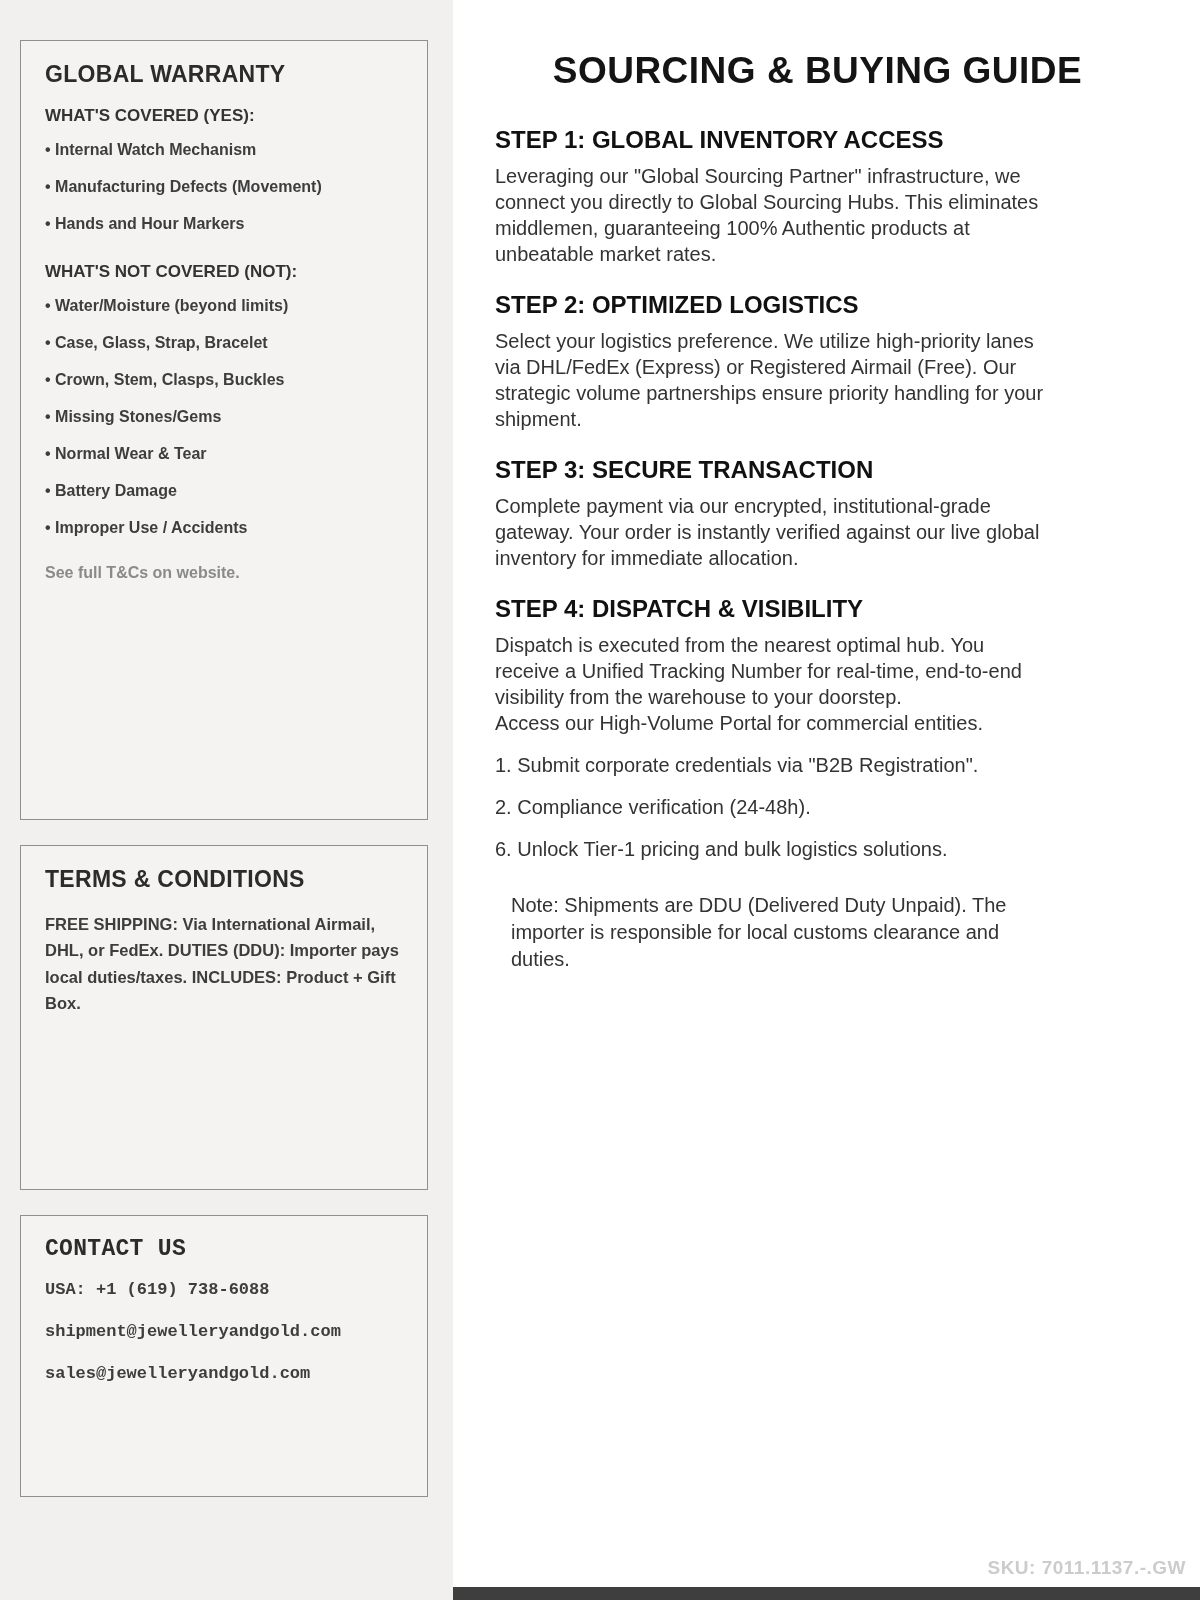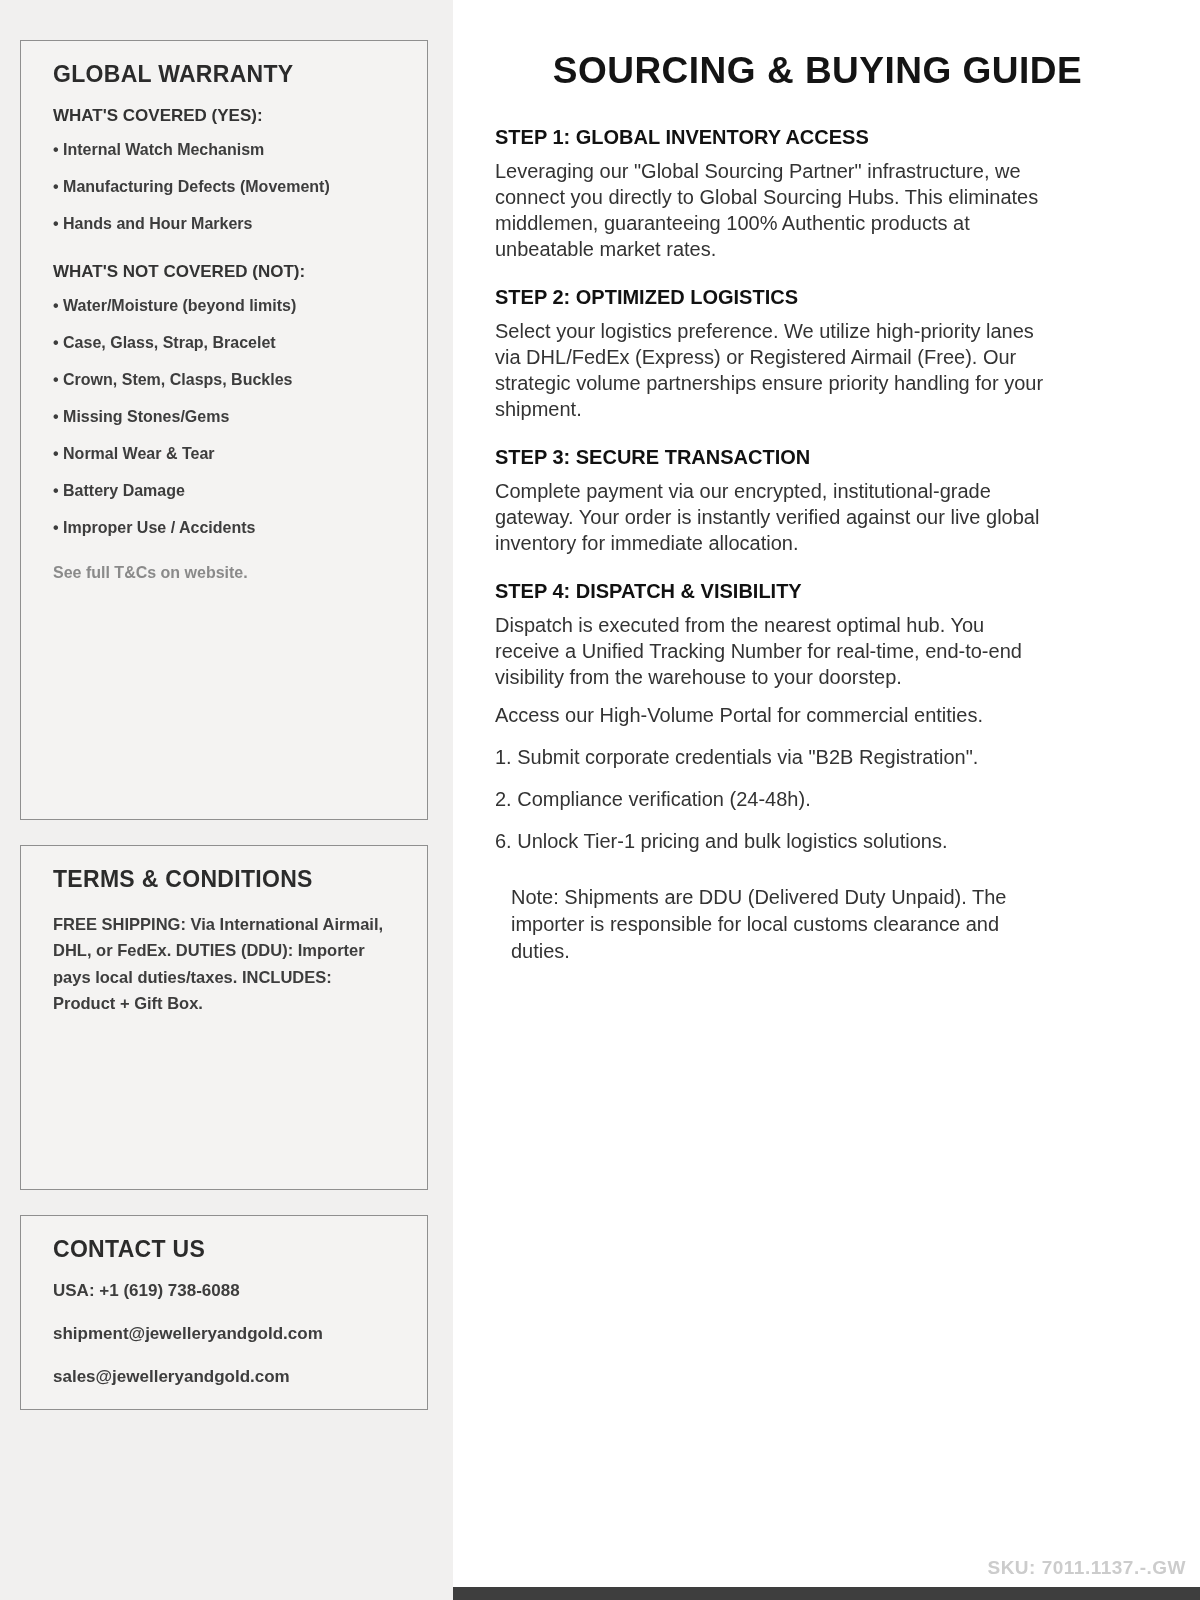--- a/index.html
+++ b/index.html
@@ -2,42 +2,42 @@
 <html><head>
 <meta charset="utf-8">
 <style>
   html,body{margin:0;padding:0;background:#fff;}
   .page{width:1200px;height:1600px;display:flex;background:#ffffff;overflow:hidden;position:relative;
         font-family:"Liberation Sans", sans-serif;}
   
   .sidebar{width:453px;flex-shrink:0;background:#f1f0ef;box-sizing:border-box;
            padding:40px 25px 0 20px;}
   .box{border:1px solid #8f8f8f;background:#f4f3f2;box-sizing:border-box;
-       padding:20px 32px;overflow:hidden;}
+       padding:20px 24px;overflow:hidden;}
   .box + .box{margin-top:25px;}
   .box-warranty{height:780px;}
   .box-terms{height:345px;}
-  .box-contact{height:195px;}
+  .box-contact{height:282px;font-family:Liberation Mono, monospace;}
   .box-title{font-size:23px;font-weight:bold;color:#2b2b2b;margin:0 0 18px;letter-spacing:.3px;}
   .sub-title{font-size:17px;font-weight:bold;color:#333;margin:0 0 14px;}
   .sub-title.second{margin-top:28px;}
   ul.bullets{list-style:none;margin:0;padding:0;}
   ul.bullets li{font-size:16px;font-weight:bold;color:#3d3d3d;margin:0 0 17px;line-height:1.25;}
   ul.bullets li::before{content:"\2022  ";}
   .footnote{font-size:16px;font-weight:bold;color:#8a8a8a;margin-top:26px;}
   .terms-body{font-size:16.5px;font-weight:bold;color:#3d3d3d;line-height:1.6;margin:0;}
   .contact-line{font-size:17px;font-weight:bold;color:#3d3d3d;margin:0 0 23px;}
   
   .main{flex:1;position:relative;box-sizing:border-box;padding:50px 60px 16px 42px;background:#fff;}
   .main-title{font-size:37px;font-weight:bold;color:#141414;text-align:center;
               letter-spacing:.5px;margin:0 0 34px;}
-  .step-heading{font-size:20px;font-weight:bold;color:#111;margin:24px 0 9px;}
+  .step-heading{font-size:24px;font-weight:bold;color:#111;margin:24px 0 9px;}
   .step-body{font-size:20px;color:#333;line-height:1.3;margin:0;max-width:550px;}
   .b2b-heading{font-size:22px;font-weight:bold;color:#111;margin:34px 0 12px;}
-  .b2b-text{font-size:20px;color:#333;line-height:1.3;margin:12px 0 16px;max-width:550px;}
+  .b2b-text{font-size:20px;color:#333;line-height:1.3;margin:0 0 16px;max-width:550px;}
   .b2b-note{font-size:20px;color:#333;line-height:1.35;margin:30px 16px 0;max-width:550px;}
   .sku{position:absolute;right:14px;bottom:21px;font-size:19px;font-weight:bold;
        color:#cccccc;letter-spacing:.5px;}
   .footer-bar{position:absolute;left:0;right:0;bottom:0;height:13px;background:#3e3e3e;}
 </style>
 </head>
 <body>
 
 <div class="page">
 

